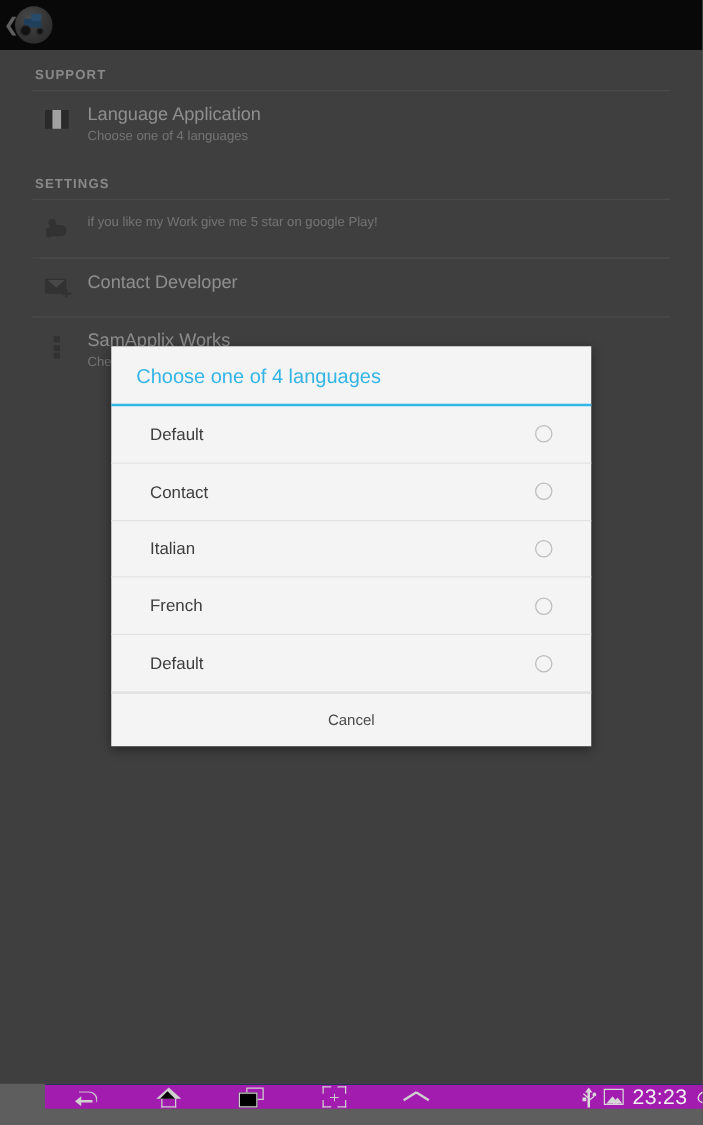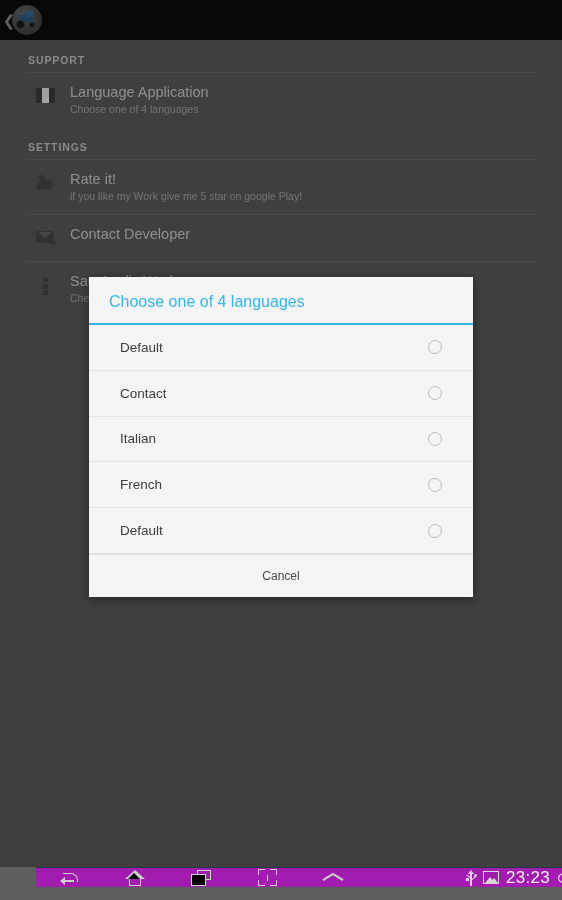--- a/index.html
+++ b/index.html
@@ -320,21 +320,20 @@
 
     <div class="pref-row">
       <div class="pref-icon">
         <span class="icon-thumb">
             <span class="cuff"></span>
             <span class="thumb"></span>
             <span class="pad"></span>
           </span>
       </div>
       <div class="pref-text">
-        <div class="pref-title">Rate it!</div>
         <div class="pref-sub">if you like my Work give me 5 star on google Play!</div>
       </div>
     </div>
     <div class="divider-row"></div>
 
     <div class="pref-row">
       <div class="pref-icon">
         <span class="icon-mail">
             <span class="env"></span>
             <span class="flap"></span>

